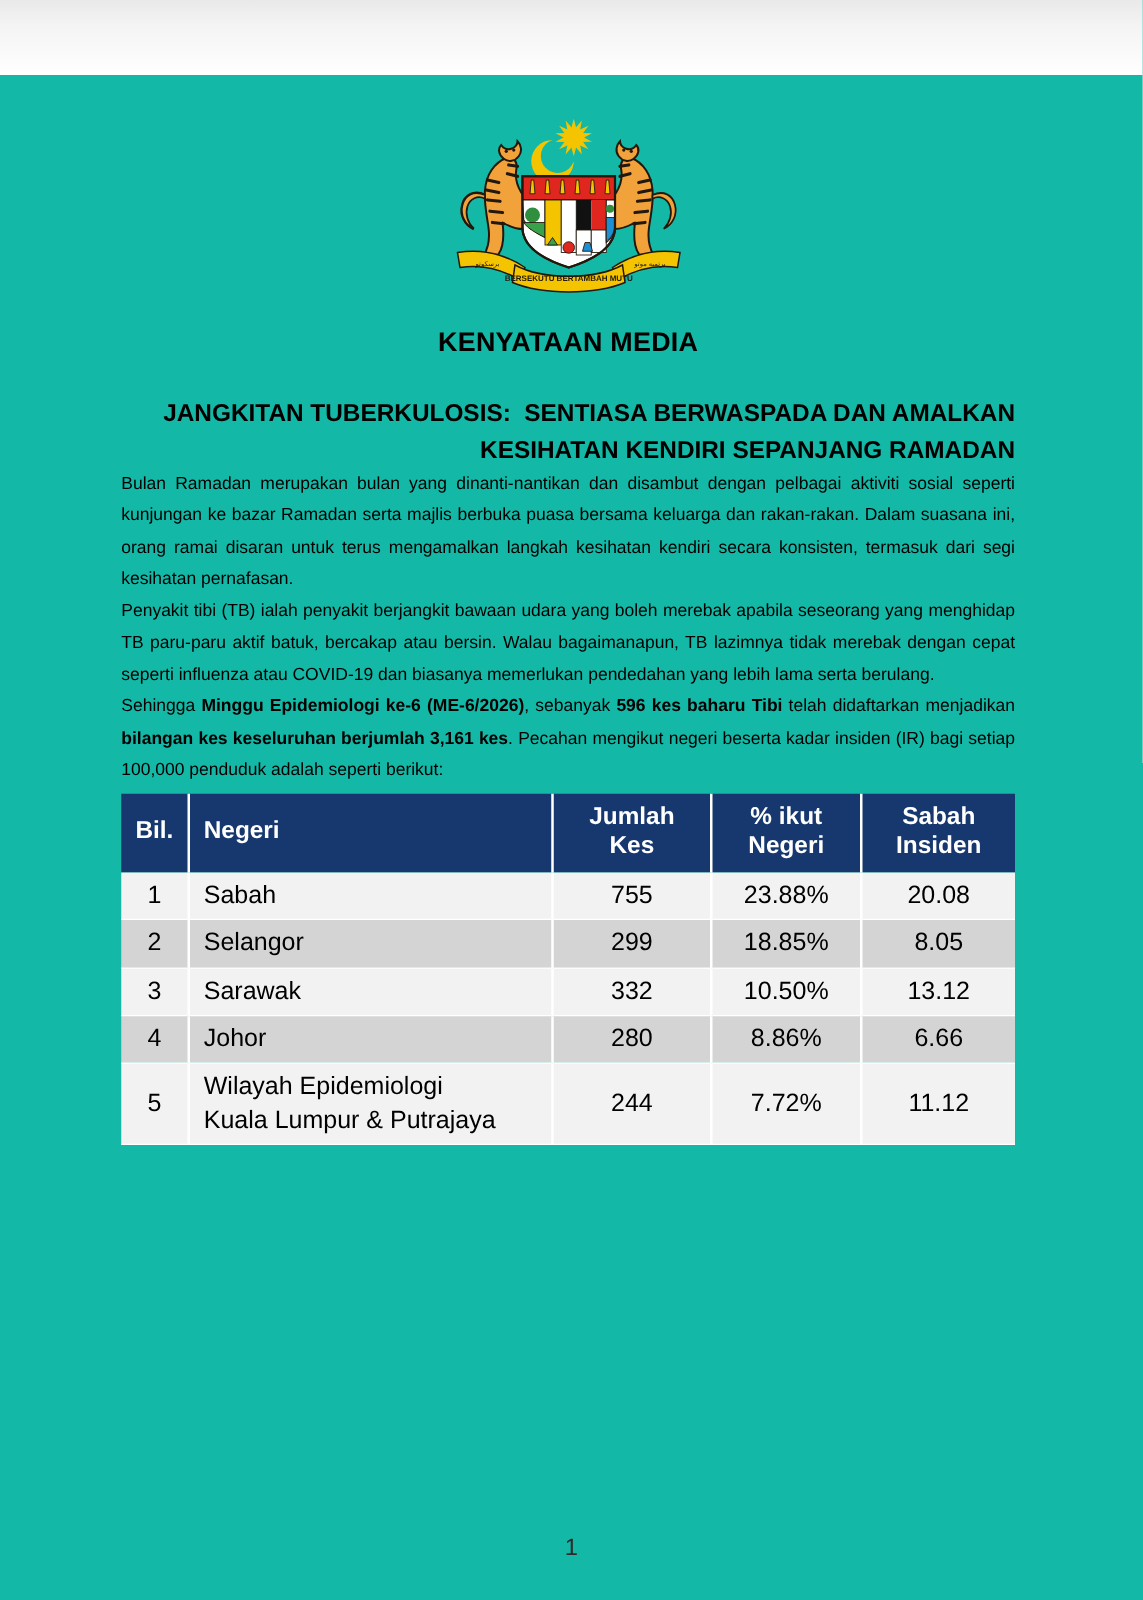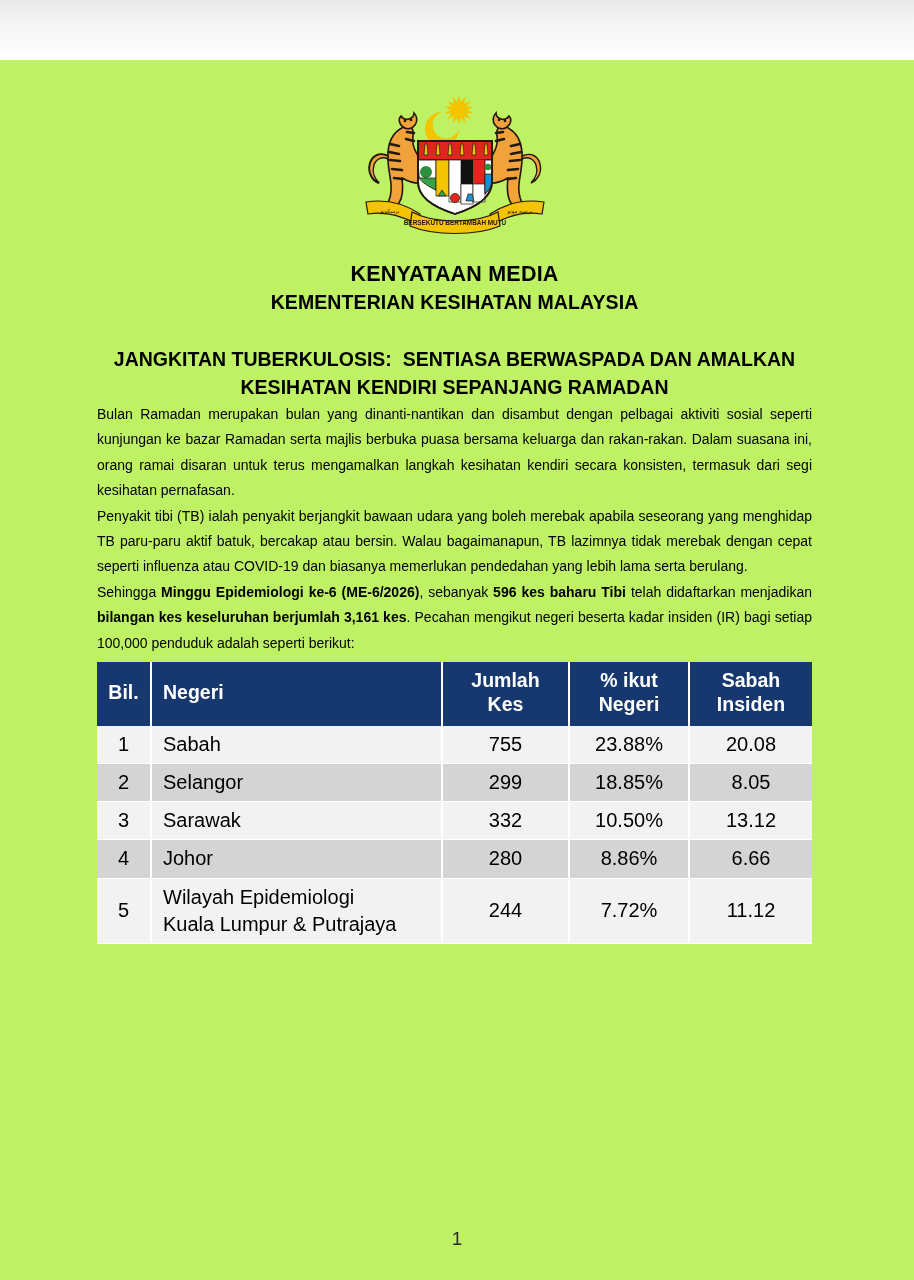--- a/index.html
+++ b/index.html
@@ -12,21 +12,21 @@
     width: 914px;
     height: 1280px;
     position: relative;
     font-family: "Liberation Sans", sans-serif;
     color: #000000;
     overflow: hidden;
   }
   .page {
     position: absolute;
     inset: 0;
-    background: #bef264;
+    background: #14b8a6;
   }
   
   .top-ghost {
     position: absolute;
     top: 0; left: 0; right: 0;
     height: 60px;
     background: linear-gradient(to bottom, #e9e9e9 0%, #f4f4f4 35%, #ffffff 100%);
     pointer-events: none;
   }
   .content {
@@ -62,21 +62,21 @@
   }
   .h2 {
     font-size: 19.5px;
     font-weight: bold;
     letter-spacing: .1px;
     line-height: 1.32;
     margin-top: 2px;
   }
   .h-block-2 {
     margin-top: 29px;
-    text-align: center;
+    text-align: right;
   }
   .h3 {
     font-size: 19.5px;
     font-weight: bold;
     line-height: 1.45;
     white-space: pre-wrap;
   }
 
   
   p.body {
@@ -264,21 +264,20 @@
           <g fill="#23180d" font-size="5.4" font-family="'Liberation Sans', sans-serif">
             <text x="44" y="127" text-anchor="middle">برسكوتو</text>
             <text x="174" y="127" text-anchor="middle">برتمبه موتو</text>
           </g>
         </g>
       </svg>
     </div>
 
     <div class="h-block-1">
       <div class="h1">KENYATAAN MEDIA</div>
-      <div class="h2">KEMENTERIAN KESIHATAN MALAYSIA</div>
     </div>
 
     <div class="h-block-2">
       <div class="h3">JANGKITAN TUBERKULOSIS:  SENTIASA BERWASPADA DAN AMALKAN KESIHATAN KENDIRI SEPANJANG RAMADAN</div>
     </div>
 
     <p class="body p1">Bulan Ramadan merupakan bulan yang dinanti-nantikan dan disambut dengan pelbagai aktiviti sosial seperti kunjungan ke bazar Ramadan serta majlis berbuka puasa bersama keluarga dan rakan-rakan. Dalam suasana ini, orang ramai disaran untuk terus mengamalkan langkah kesihatan kendiri secara konsisten, termasuk dari segi kesihatan pernafasan.</p>
 
     <p class="body p2">Penyakit tibi (TB) ialah penyakit berjangkit bawaan udara yang boleh merebak apabila seseorang yang menghidap TB paru-paru aktif batuk, bercakap atau bersin. Walau bagaimanapun, TB lazimnya tidak merebak dengan cepat seperti influenza atau COVID-19 dan biasanya memerlukan pendedahan yang lebih lama serta berulang.</p>
 

